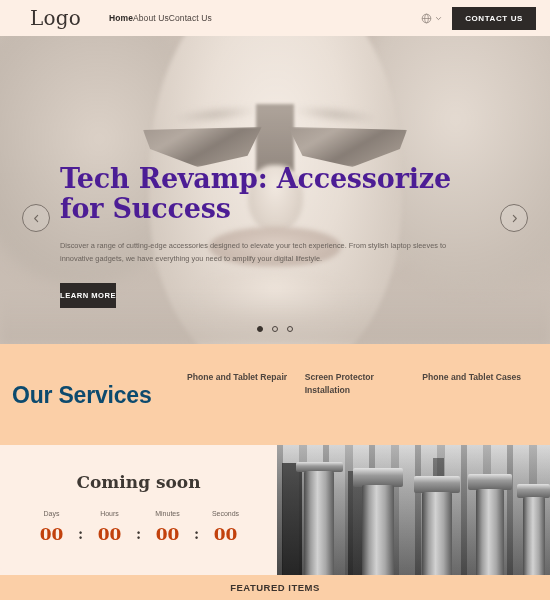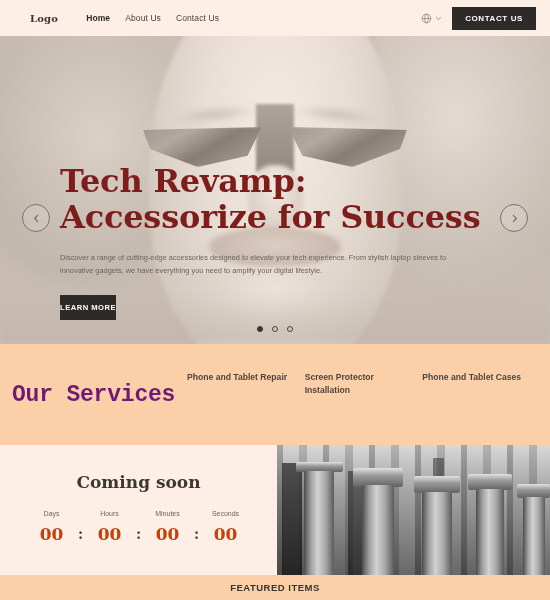--- a/index.html
+++ b/index.html
@@ -18,27 +18,27 @@
     background:#FDEFE5;
     display:flex;
     align-items:center;
     padding:0 14px 0 30px;
     flex:0 0 36px;
     position:relative;
     z-index:5;
   }
   .logo {
     font-family:"DejaVu Serif", serif;
-    font-weight:bold;
-    font-size:10px;
+    font-weight:normal;
+    font-size:20px;
     color:#3A3330;
     letter-spacing:0.2px;
     margin-right:28px;
   }
-  .nav { display:flex; align-items:flex-start; gap:15px; }
+  .nav { display:flex; align-items:flex-start; }
   .nav-link {
     font-size:8.5px;
     color:#4A423E;
     text-decoration:none;
     letter-spacing:0.1px;
   }
   .nav-link.active { font-weight:bold; color:#2F2A27; }
   .header-right {
     margin-left:auto;
     display:flex;
@@ -149,23 +149,23 @@
   }
 
   .hero-content {
     position:absolute;
     left:60px; right:60px; top:128px;
     z-index:3;
   }
   .hero-title {
     font-family:"DejaVu Serif", serif;
     font-weight:bold;
-    font-size:32px;
+    font-size:27px;
     line-height:1.12;
-    color:#7f1d1d;
+    color:#4c1d95;
     letter-spacing:-0.2px;
   }
   .hero-desc {
     margin-top:16px;
     font-size:7.4px;
     line-height:1.75;
     color:#6A625C;
     max-width:420px;
   }
   .btn-learn {
@@ -204,24 +204,24 @@
 
   
   .services {
     background:#FBCFA7;
     flex:0 0 101px;
     display:flex;
     align-items:flex-start;
     padding:24px 10px 0 12px;
   }
   .services-title {
-    font-family:Liberation Mono, monospace;
+    font-family:Liberation Sans, sans-serif;
     font-weight:bold;
     font-size:23px;
-    color:#701a75;
+    color:#0c4a6e;
     width:175px;
     padding-top:14px;
     letter-spacing:-0.2px;
   }
   .service-cols { display:flex; flex:1; gap:0; padding-top:3px; }
   .service-col {
     flex:1;
     font-size:8.6px;
     font-weight:bold;
     line-height:1.55;

